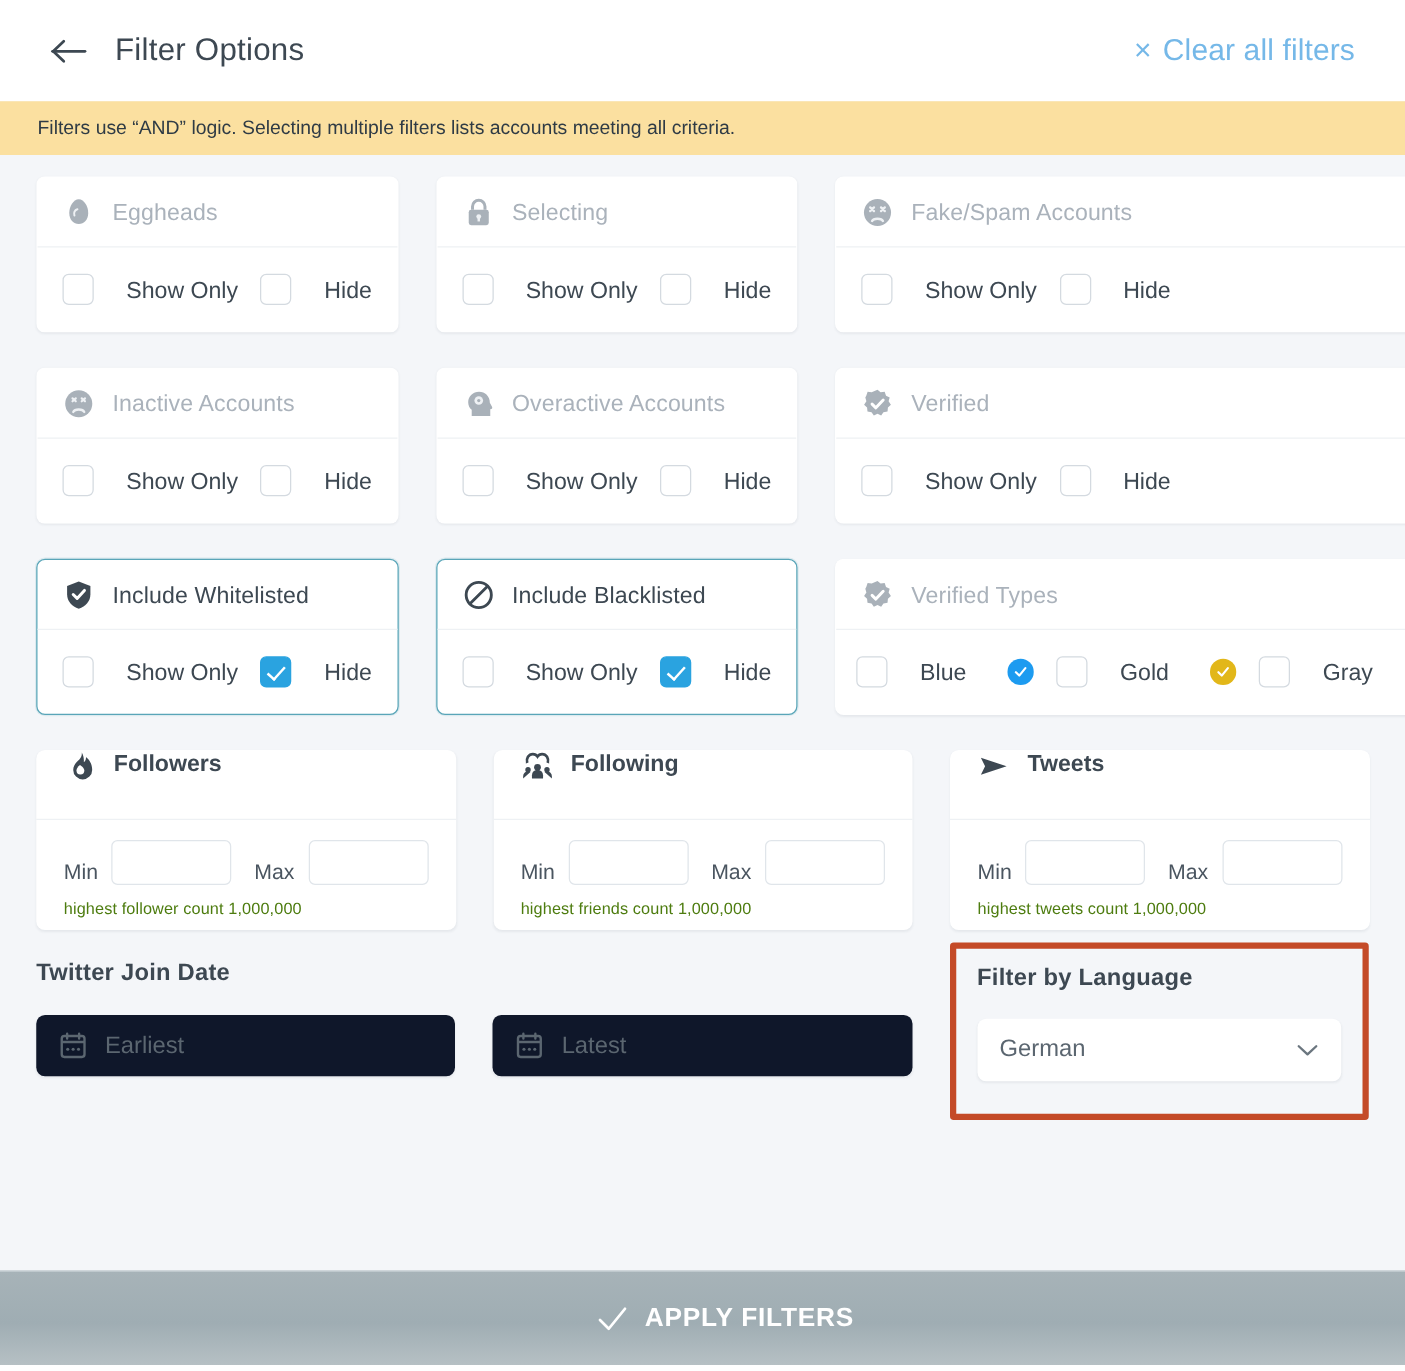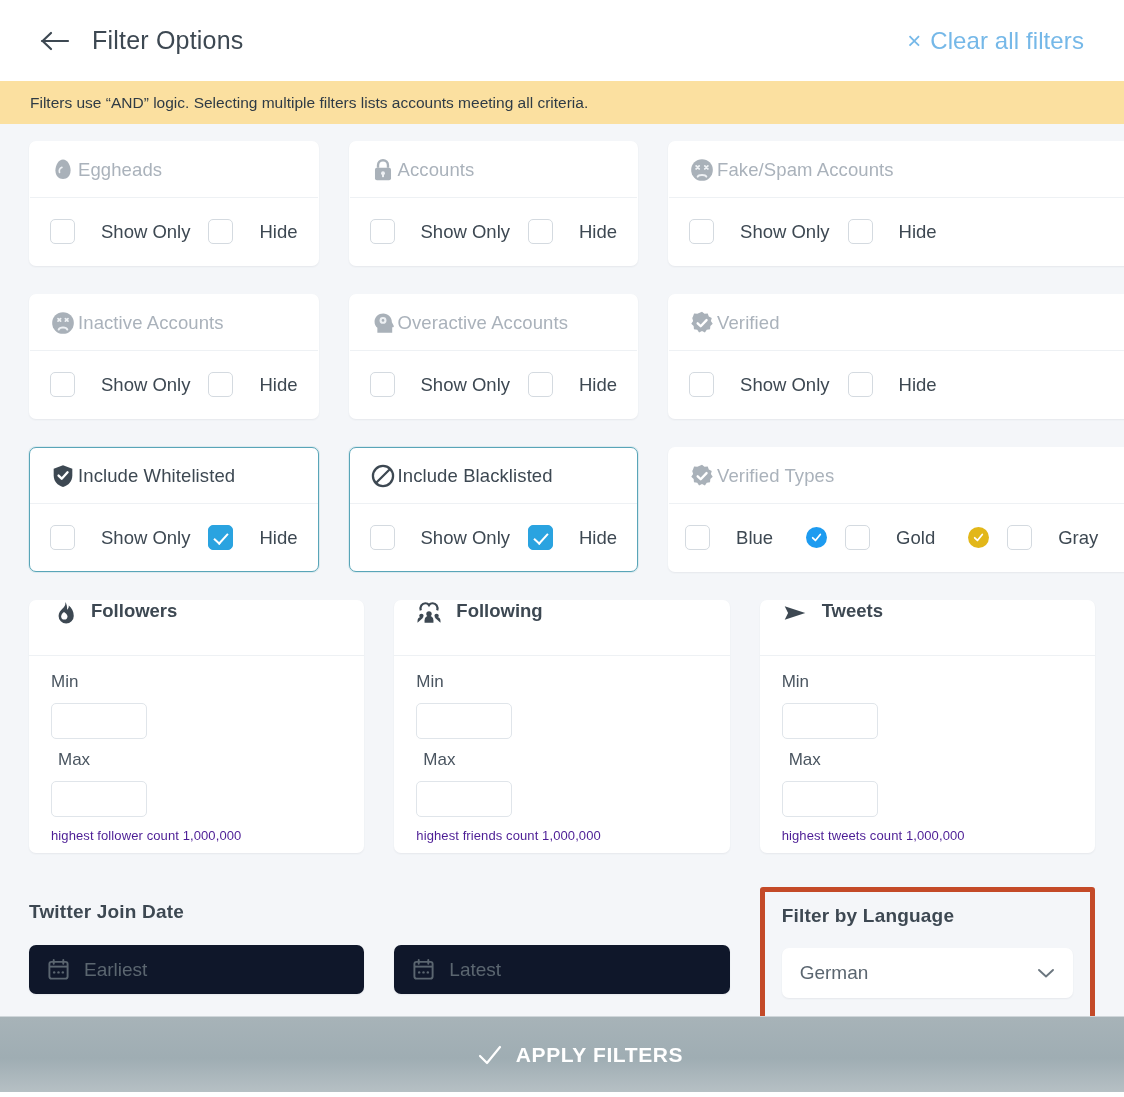--- a/index.html
+++ b/index.html
@@ -89,21 +89,21 @@
   .fcard.active {
     border-color: #59a5b8;
     box-shadow: 0 0 0 1px rgba(89,165,184,.15);
   }
   .fcard.disabled .fcard-title { color: #aab2bb; }
   .fcard-head {
     display: flex; align-items: center;
     height: 56px;
     padding: 0 20px;
     border-bottom: 1px solid #eef1f4;
-    gap: 2px;
+    gap: 14px;
   }
   .fcard-title {
     font-size: 18.5px;
     color: #3d4852;
     letter-spacing: .1px;
   }
   .fcard-body {
     height: 67px;
     display: flex; align-items: center;
     padding: 0 20px;
@@ -163,51 +163,50 @@
   }
   .rcard-head {
     display: flex; gap: 14px;
     height: 56px;
     padding: 0 22px;
     border-bottom: 1px solid #eef1f4;
     font-weight: bold;
   }
   .rcard-title { font-size: 18.5px; color: #3d4852; }
   .rcard-body {
-    display: flex; align-items: flex-start;
+    display: flex; align-items: flex-end;
     padding: 16px 22px 0 22px;
     gap: 11px;
-    flex-direction: column;
   }
   .rlabel { font-size: 17px; color: #4a5560; }
   .rinput {
     width: 96px; height: 36px;
     border: 1.4px solid #e0e5ea;
     border-radius: 5px;
     background: #fff;
     font-size: 16px;
     padding: 0 8px;
     font-family: "Liberation Sans", sans-serif;
     color: #3d4852;
     outline: none;
   }
   .rinput.wide { width: 96px; }
   .rhint {
     font-size: 13px;
-    color: #4c1d95;
+    color: #4d7c0f;
     padding: 11px 22px 0 22px;
     letter-spacing: .1px;
   }
 
   
   .bottom {
     display: grid;
     grid-template-columns: 1fr 1fr 1fr;
     column-gap: 30px;
-    margin-top: 48px;
+    margin-top: 24px;
     align-items: start;
   }
   .sec-title {
     font-size: 19px;
     color: #3d4852;
     font-weight: bold;
     margin-bottom: 22px;
     letter-spacing: .2px;
   }
   .date-field {
@@ -318,21 +317,21 @@
           </div>
         </div>
         <div class="fcard disabled">
           <div class="fcard-head">
             <svg class="icon" width="26" height="26" viewBox="0 0 24 24" xmlns="http://www.w3.org/2000/svg">
               <path d="M7.4 10V7.6a4.6 4.6 0 019.2 0V10" fill="none" stroke="#a9b1b9" stroke-width="2.2"></path>
               <rect x="4.6" y="10" width="14.8" height="11.4" rx="1.8" fill="#a9b1b9"></rect>
               <circle cx="12" cy="15" r="1.8" fill="#eef1f4"></circle>
               <rect x="11.1" y="15" width="1.8" height="3.6" fill="#eef1f4"></rect>
             </svg>
-            <span class="fcard-title">Accounts</span>
+            <span class="fcard-title">Selecting</span>
           </div>
           <div class="fcard-body">
             <div class="cbwrap">
               <span class="cbox"></span>
               <span class="cblabel">Show Only</span>
             </div>
             <div class="cbwrap">
               <span class="cbox"></span>
               <span class="cblabel">Hide</span>
             </div>

